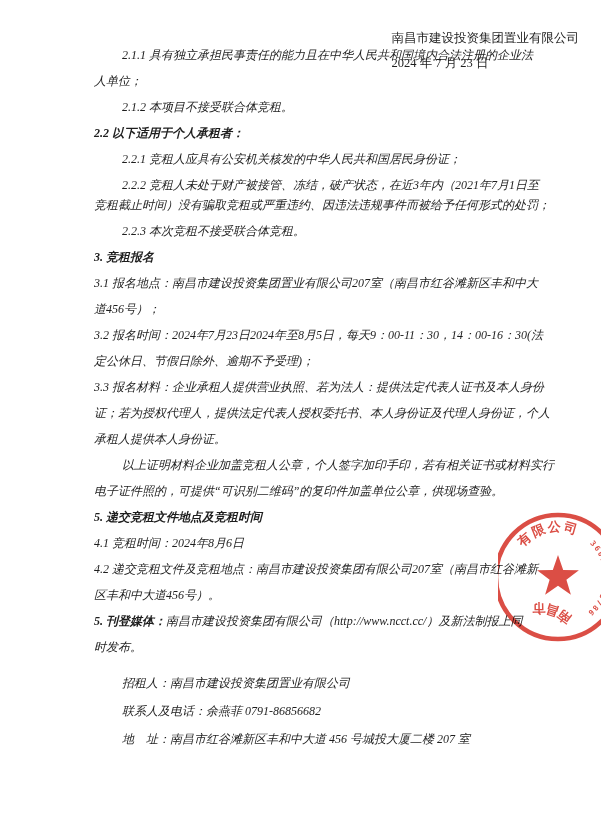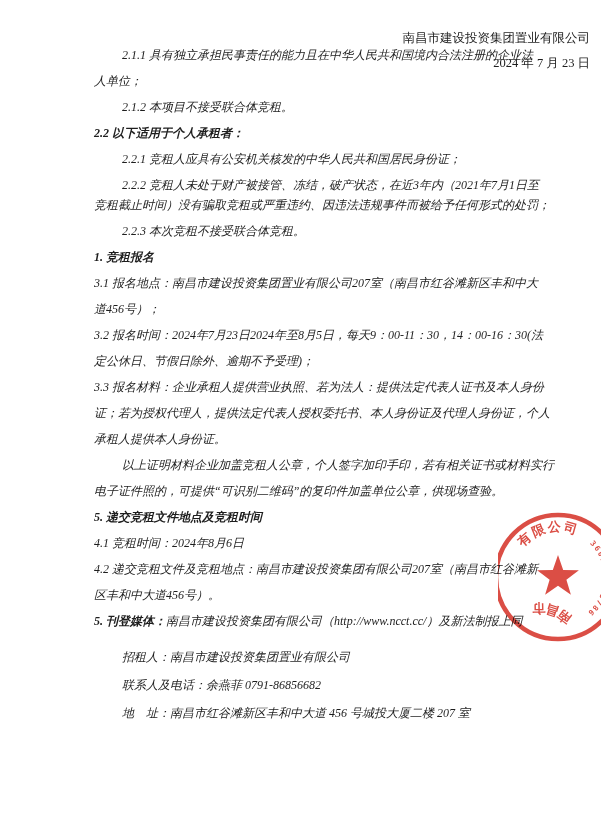--- a/index.html
+++ b/index.html
@@ -25,22 +25,22 @@
     font-style:italic;
   }
   .line{line-height:26px;margin:0;}
   .line.indent{text-indent:28px;}
   .line.tight{margin-top:-6px;}
   .line .bold{font-weight:700;text-align:right;}
   .line.contact{line-height:28px;}
   .line.contact.first{margin-top:9px;}
   .sign-block{
     width:-moz-fit-content;width:fit-content;
-    margin:26px 11px 0 auto;
-    text-align:right;
+    margin:26px 22px 0 auto;
+    text-align:left;
     font-size:12.5px;
     line-height:25px;
     white-space:nowrap;
   }
   .seal{
     position:absolute;
     left:498px;top:503px;
     width:140px;height:150px;
     opacity:0.88;
     mix-blend-mode:multiply;
@@ -58,35 +58,36 @@
 
   <div class="content">
       <div class="line indent"><span>2.1.1 具有独立承担民事责任的能力且在中华人民共和国境内合法注册的企业法</span></div>
       <div class="line"><span>人单位；</span></div>
       <div class="line indent"><span>2.1.2 本项目不接受联合体竞租。</span></div>
       <div class="line"><span class="bold">2.2 以下适用于个人承租者：</span></div>
       <div class="line indent"><span>2.2.1 竞租人应具有公安机关核发的中华人民共和国居民身份证；</span></div>
       <div class="line indent"><span>2.2.2 竞租人未处于财产被接管、冻结，破产状态，在近3年内（2021年7月1日至</span></div>
       <div class="line tight"><span>竞租截止时间）没有骗取竞租或严重违约、因违法违规事件而被给予任何形式的处罚；</span></div>
       <div class="line indent"><span>2.2.3 本次竞租不接受联合体竞租。</span></div>
-      <div class="line"><span class="bold">1. 竞租报名</span></div>
+      <div class="line"><span class="bold">3. 竞租报名</span></div>
       <div class="line"><span>3.1 报名地点：南昌市建设投资集团置业有限公司207室（南昌市红谷滩新区丰和中大</span></div>
       <div class="line"><span>道456号）；</span></div>
       <div class="line"><span>3.2 报名时间：2024年7月23日2024年至8月5日，每天9：00-11：30，14：00-16：30(法</span></div>
       <div class="line"><span>定公休日、节假日除外、逾期不予受理)；</span></div>
       <div class="line"><span>3.3 报名材料：企业承租人提供营业执照、若为法人：提供法定代表人证书及本人身份</span></div>
       <div class="line"><span>证；若为授权代理人，提供法定代表人授权委托书、本人身份证及代理人身份证，个人</span></div>
       <div class="line"><span>承租人提供本人身份证。</span></div>
       <div class="line indent"><span>以上证明材料企业加盖竞租人公章，个人签字加印手印，若有相关证书或材料实行</span></div>
       <div class="line"><span>电子证件照的，可提供“可识别二维码”的复印件加盖单位公章，供现场查验。</span></div>
       <div class="line"><span class="bold">5. 递交竞租文件地点及竞租时间</span></div>
       <div class="line"><span>4.1 竞租时间：2024年8月6日</span></div>
       <div class="line"><span>4.2 递交竞租文件及竞租地点：南昌市建设投资集团有限公司207室（南昌市红谷滩新</span></div>
       <div class="line"><span>区丰和中大道456号）。</span></div>
       <div class="line"><span class="bold">5. 刊登媒体：</span><span>南昌市建设投资集团有限公司（http://www.ncct.cc/）及新法制报上同</span></div>
+      <div class="line"><span>时发布。</span></div>
       <div class="line indent contact first"><span>招租人：南昌市建设投资集团置业有限公司</span></div>
       <div class="line indent contact"><span>联系人及电话：余燕菲  0791-86856682</span></div>
       <div class="line indent contact"><span>地　址：南昌市红谷滩新区丰和中大道 456 号城投大厦二楼 207 室</span></div>
     </div>
 
   <div class="sign-block">
     <div>南昌市建设投资集团置业有限公司</div>
     <div>2024 年 7 月 23 日</div>
   </div>
 

